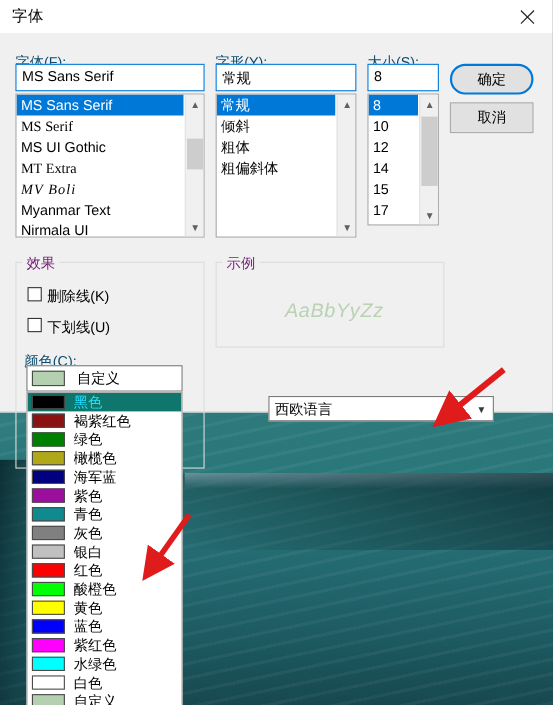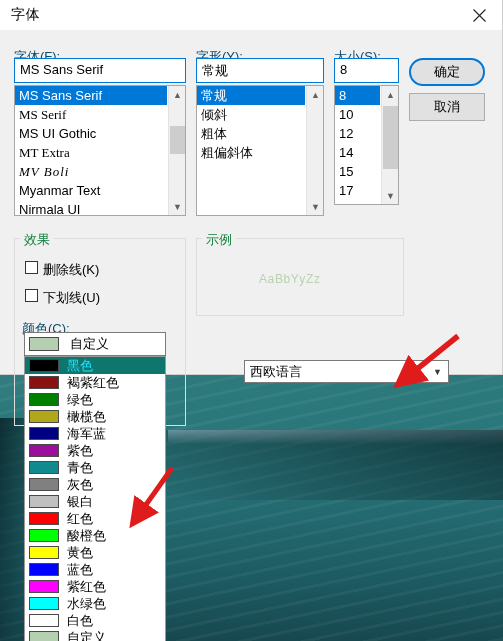--- a/index.html
+++ b/index.html
@@ -170,21 +170,21 @@
 
   
   .group {
     position: absolute;
     border: 1px solid #dcdcdc;
   }
   .group-title {
     position: absolute;
     background: #f0f0f0;
     font-size: 13px;
-    color: #15803d;
+    color: #701a75;
     padding: 0 4px;
     white-space: nowrap;
   }
 
   
   .cbrow {
     position: absolute;
     display: flex; 
     font-size: 13px; color: #000;
     white-space: nowrap;
@@ -248,22 +248,23 @@
     width: 30px; height: 13px;
     border: 1px solid #4a4a4a;
     margin-left: 4px; margin-right: 8px;
     flex: none;
   }
   .c-item .cname { white-space: nowrap; }
 
   
   #sample-text {
     position: absolute;
-    font-size: 12px;
+    font-size: 18px;
     letter-spacing: .6px;
+    font-style: italic;
   }
 
   
   .arrow-svg { position: absolute; pointer-events: none; }
 </style>
 </head>
 <body>
 
 <div id="screen">
 

